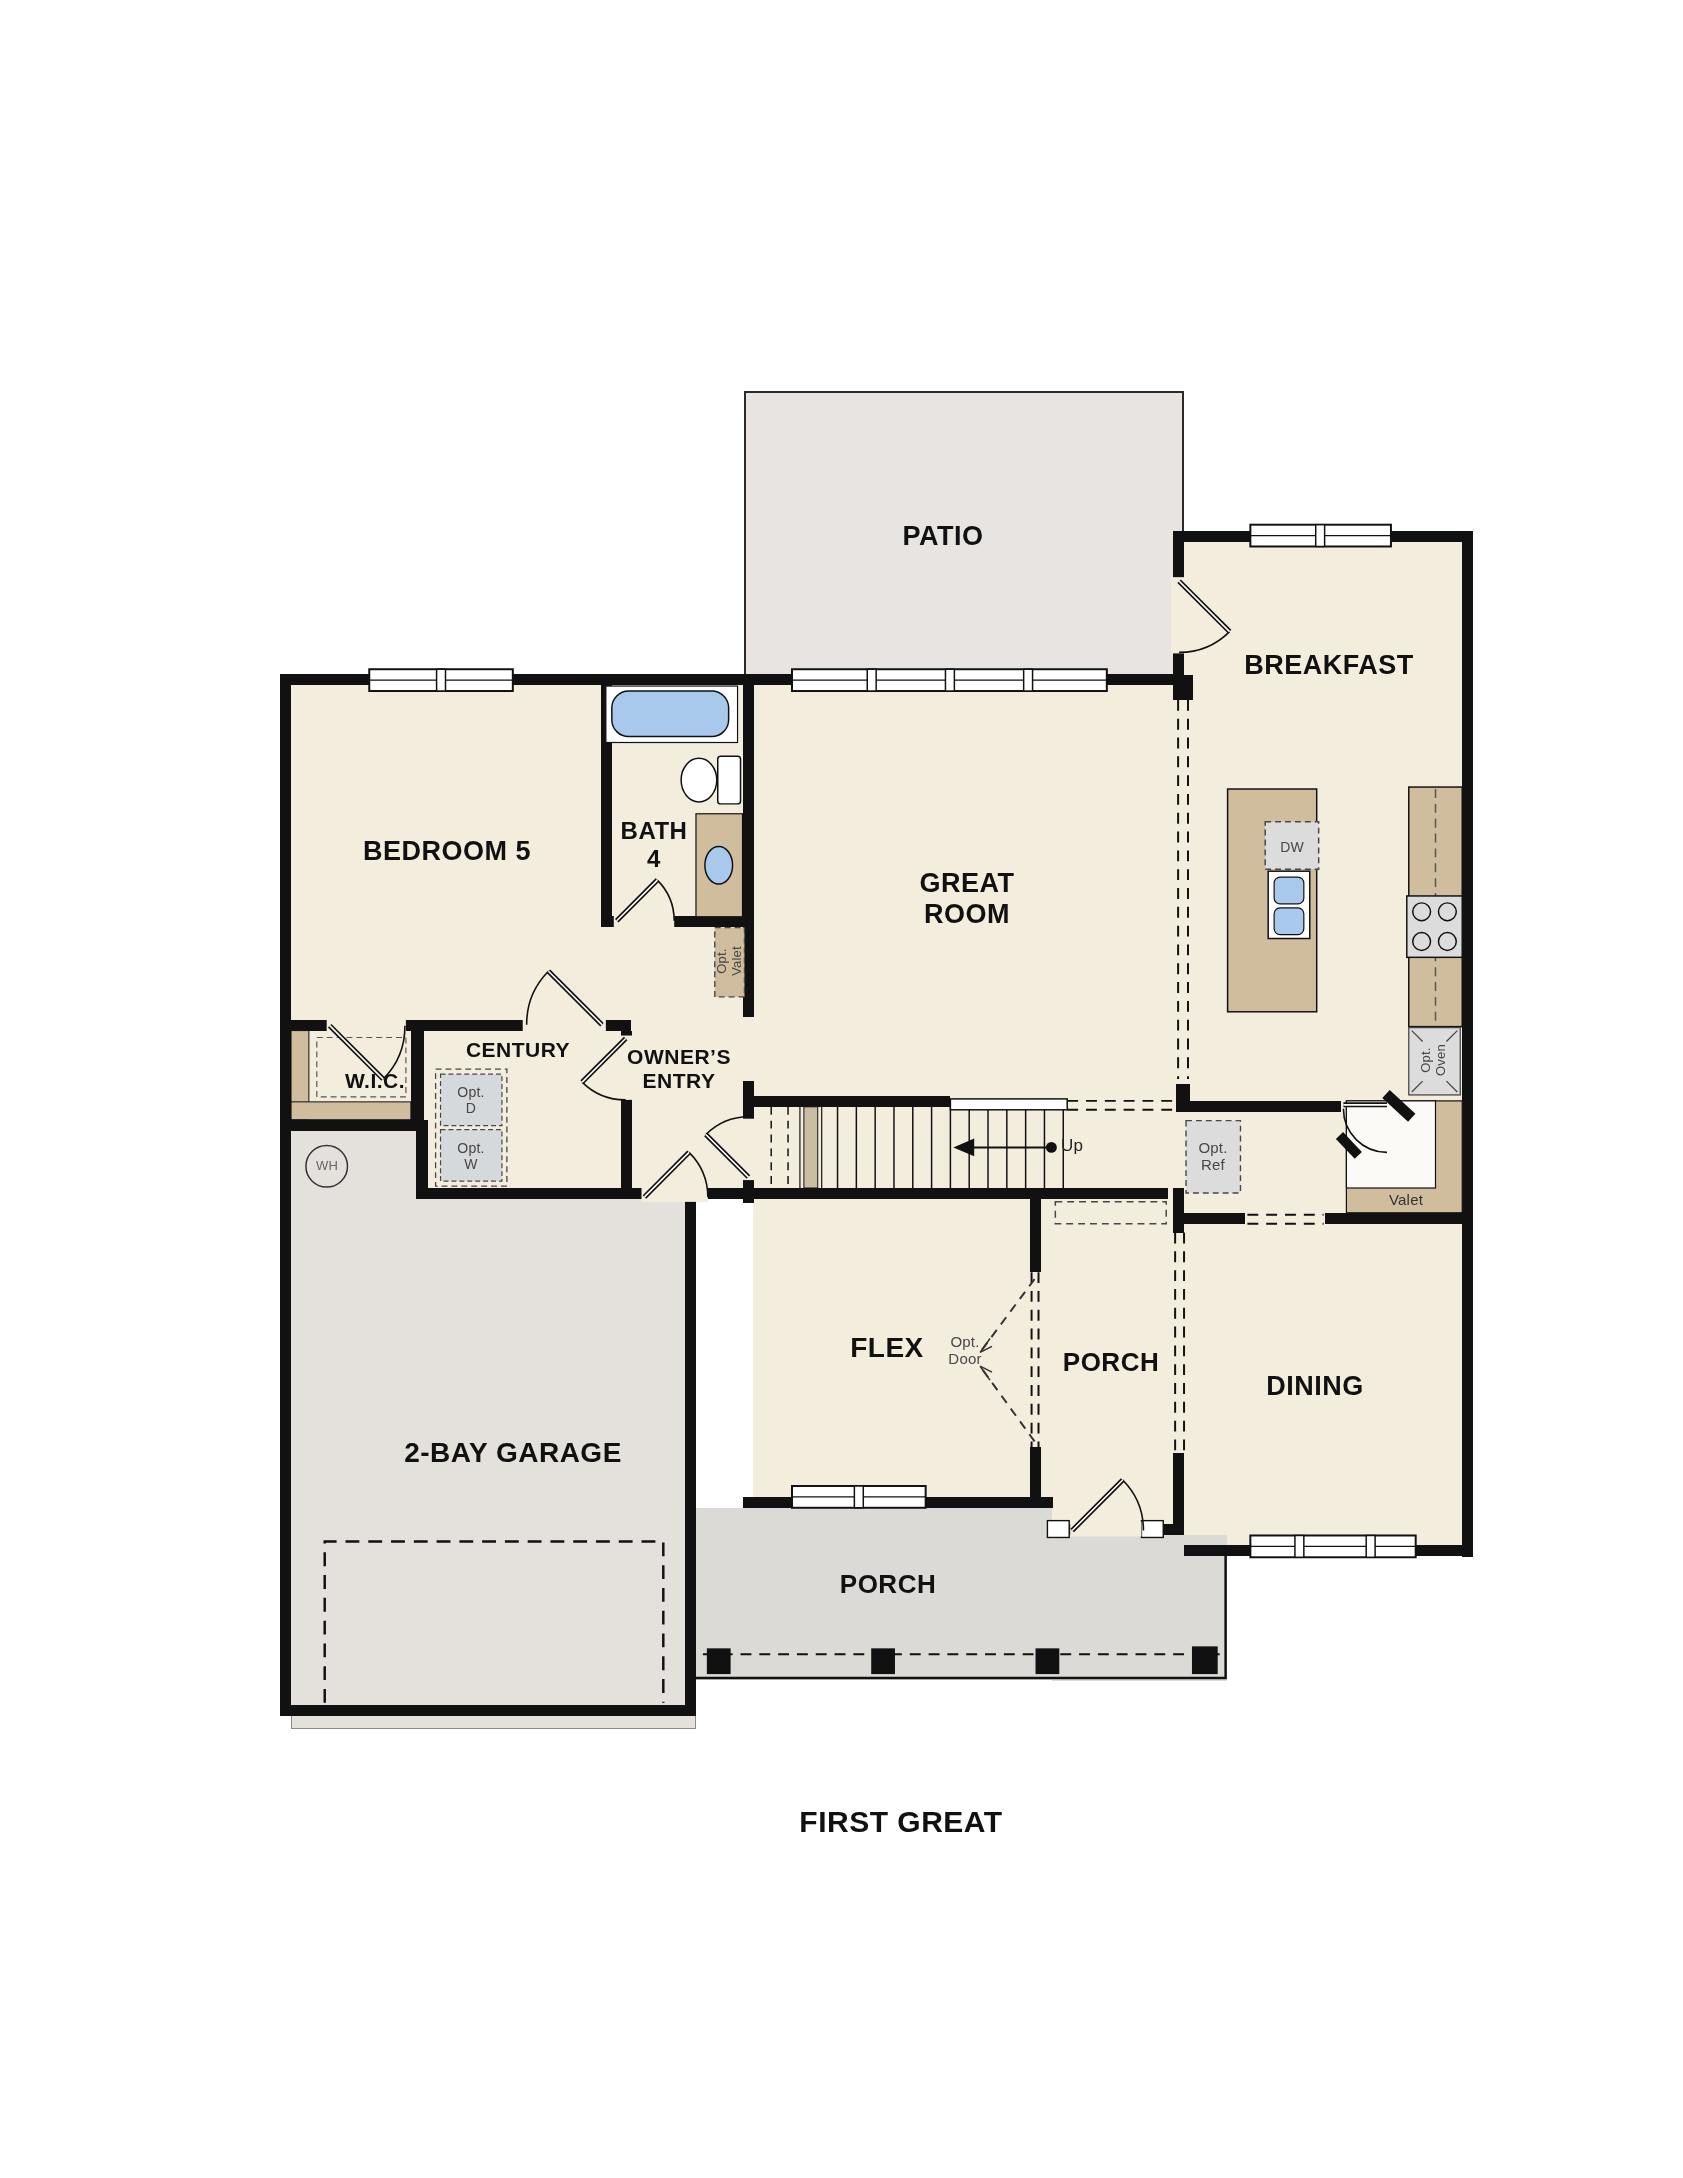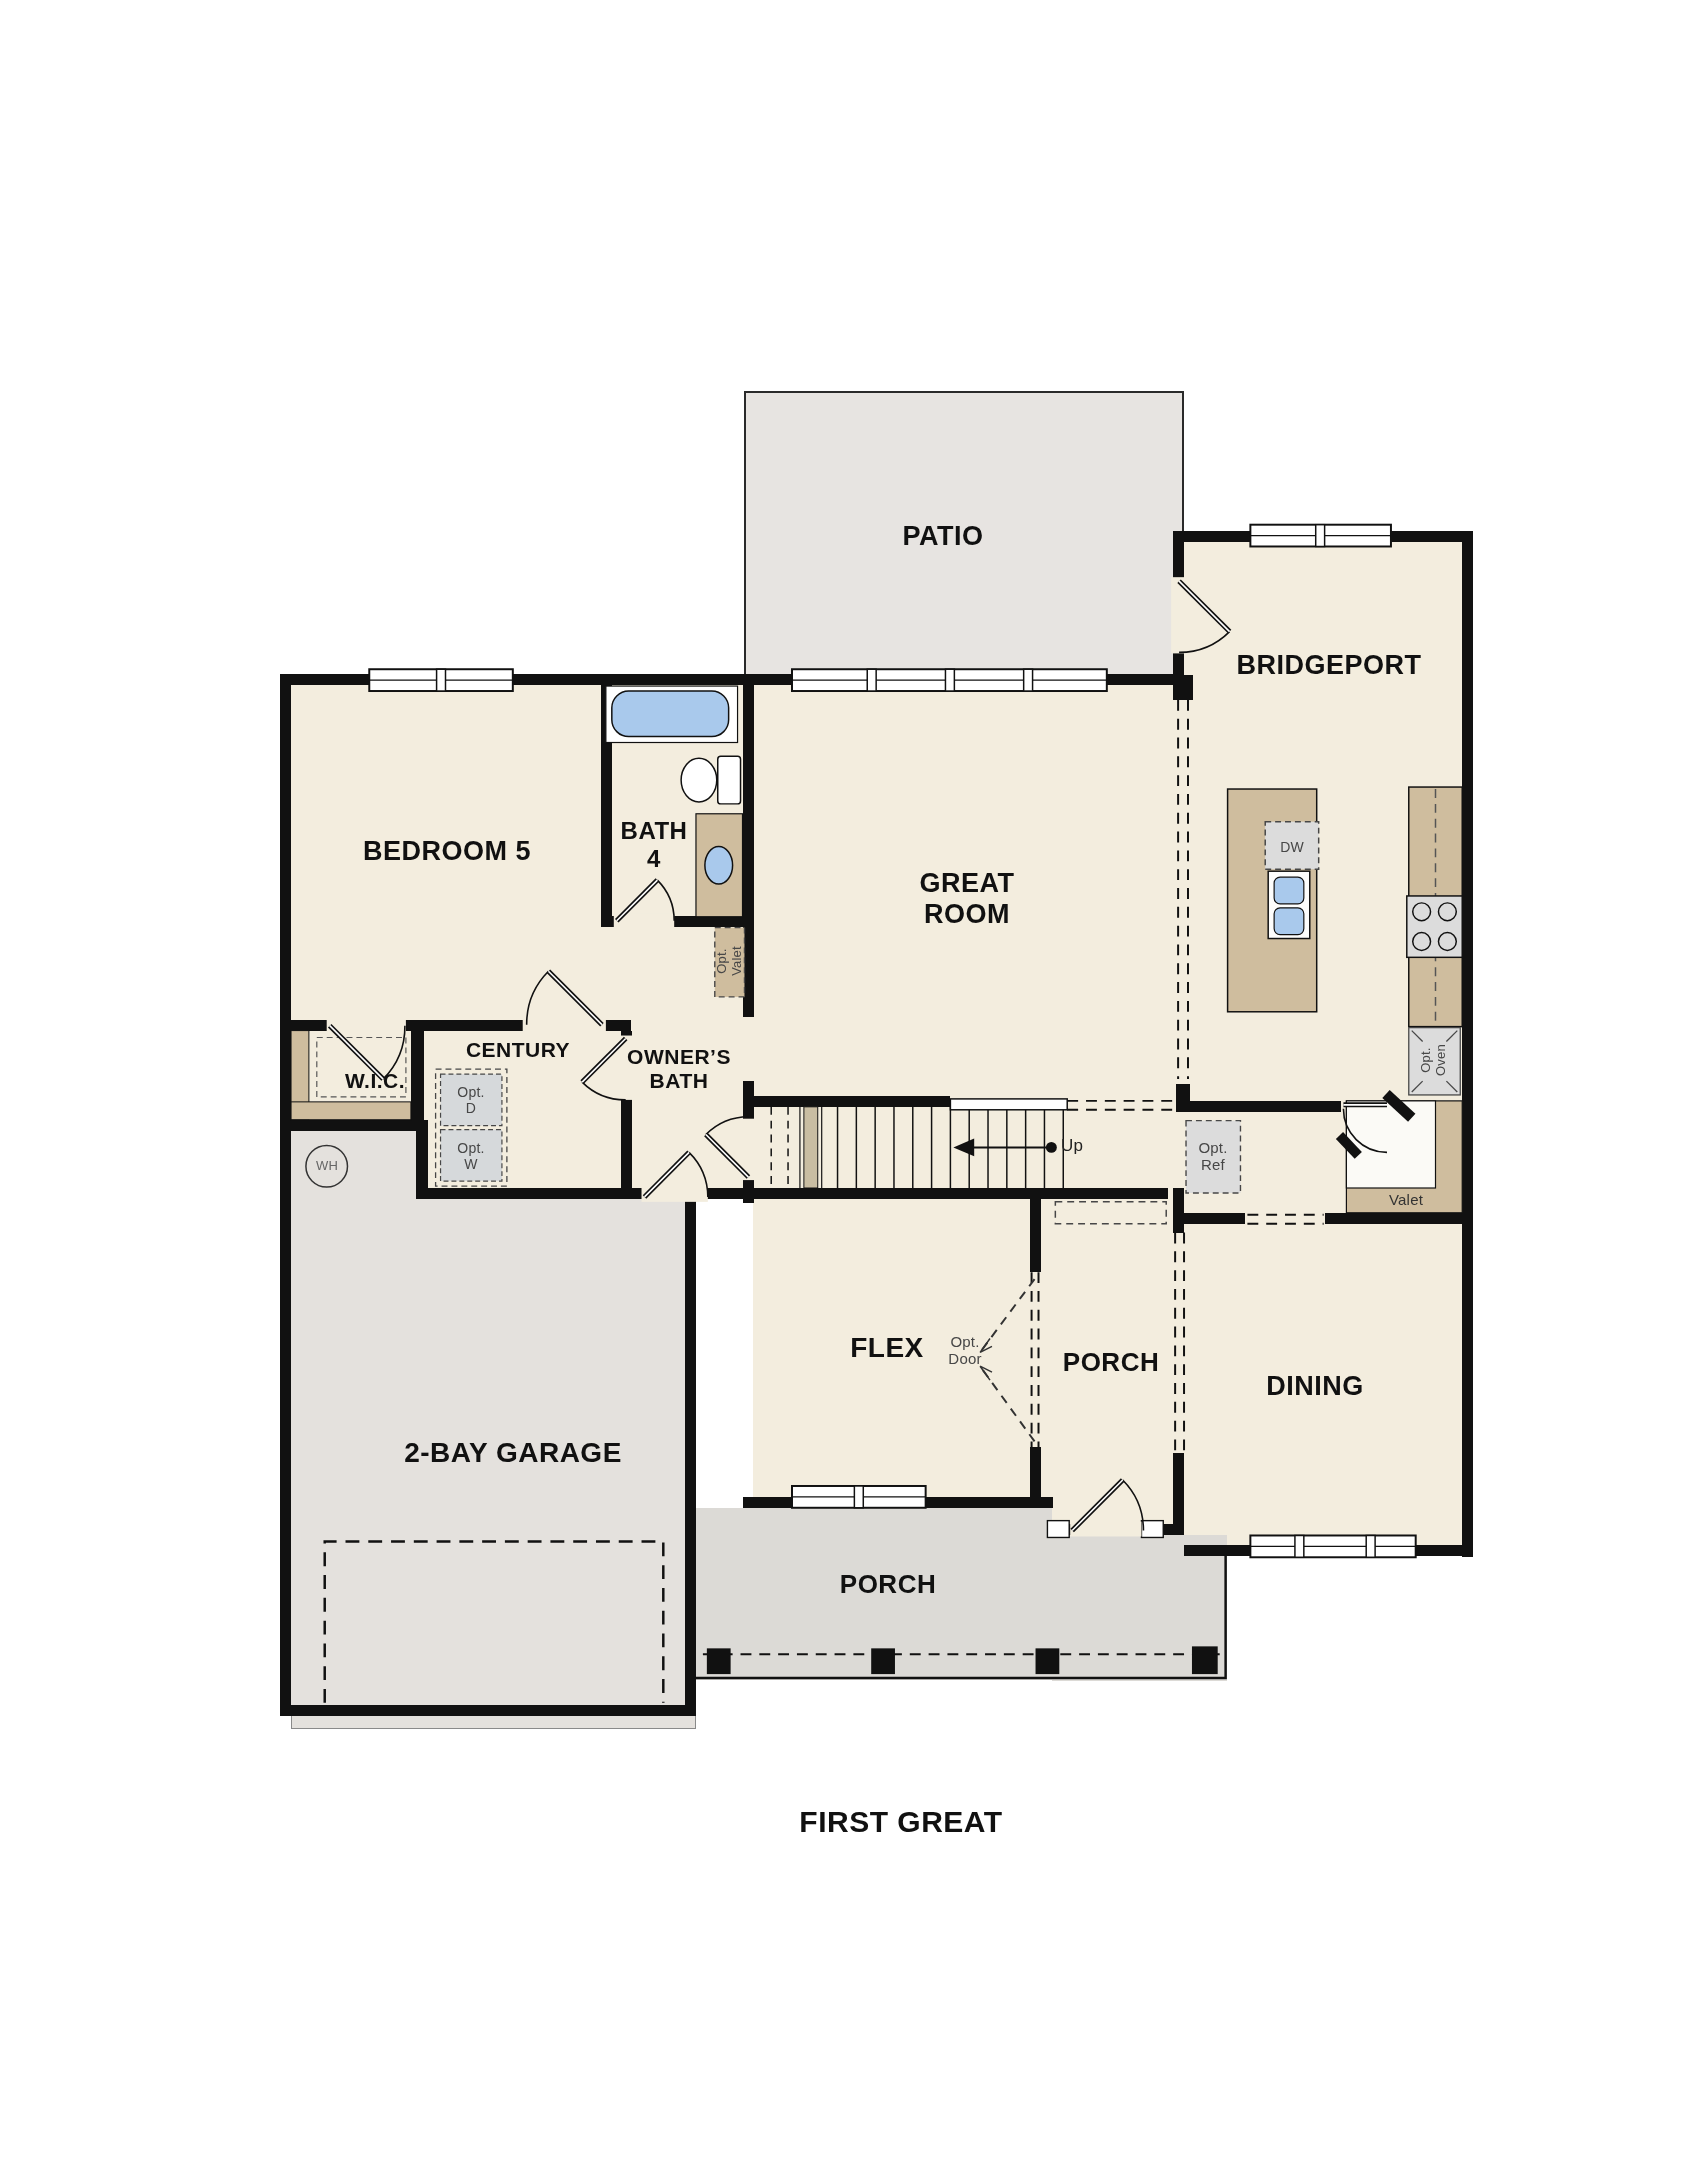--- a/index.html
+++ b/index.html
@@ -253,30 +253,30 @@
     <g>
       <path d="M703,1695 H1238 V1570" fill="none" stroke="#111" stroke-width="2.5"></path>
       <rect x="714" y="1665" width="24" height="26" fill="#111"></rect>
       <rect x="880" y="1665" width="24" height="26" fill="#111"></rect>
       <rect x="1046" y="1665" width="24" height="26" fill="#111"></rect>
       <rect x="1204" y="1663" width="26" height="28" fill="#111"></rect>
     </g>
   </svg>
 
   <div class="lbl" style="left:943px;top:537px;font-size:27px;">PATIO</div>
-  <div class="lbl" style="left:1329px;top:666px;font-size:27px;">BRIDGEPORT</div>
+  <div class="lbl" style="left:1329px;top:666px;font-size:27px;">BREAKFAST</div>
   <div class="lbl" style="left:447px;top:852px;font-size:27px;">BEDROOM 5</div>
   <div class="lbl" style="left:654px;top:818px;font-size:24px;margin-top:27px;">BATH
 4</div>
   <div class="lbl" style="left:967px;top:899px;font-size:27px;">GREAT
 ROOM</div>
   <div class="lbl" style="left:375px;top:1081px;font-size:21px;">W.I.C.</div>
   <div class="lbl" style="left:518px;top:1050px;font-size:21px;">CENTURY</div>
   <div class="lbl" style="left:679px;top:1069px;font-size:21px;">OWNER’S
-BATH</div>
+ENTRY</div>
   <div class="lbl" style="left:513px;top:1453px;font-size:28px;">2-BAY GARAGE</div>
   <div class="lbl" style="left:887px;top:1348px;font-size:28px;">FLEX</div>
   <div class="lbl" style="left:1111px;top:1363px;font-size:26px;">PORCH</div>
   <div class="lbl" style="left:1315px;top:1387px;font-size:27px;">DINING</div>
   <div class="lbl" style="left:888px;top:1585px;font-size:26px;">PORCH</div>
   <div class="lbl" style="left:901px;top:1822px;font-size:30px;">FIRST GREAT</div>
 
   <div class="lbl sm" style="left:965px;top:1350px;font-size:15px;">Opt.
 Door</div>
   <div class="lbl sm" style="left:1072px;top:1146px;font-size:17px;color:#222;">Up</div>

